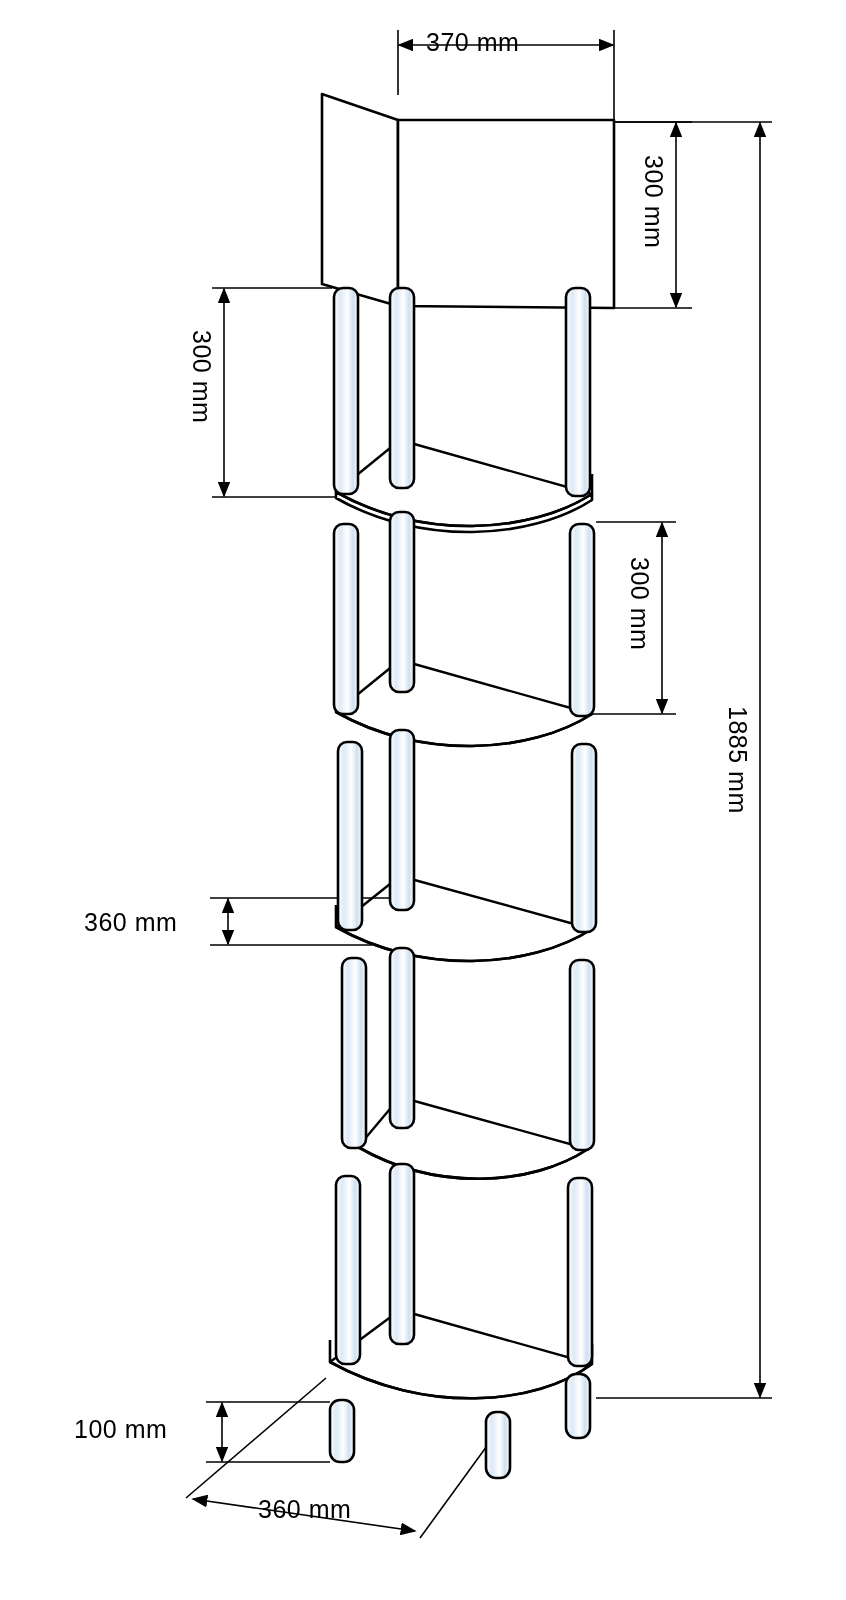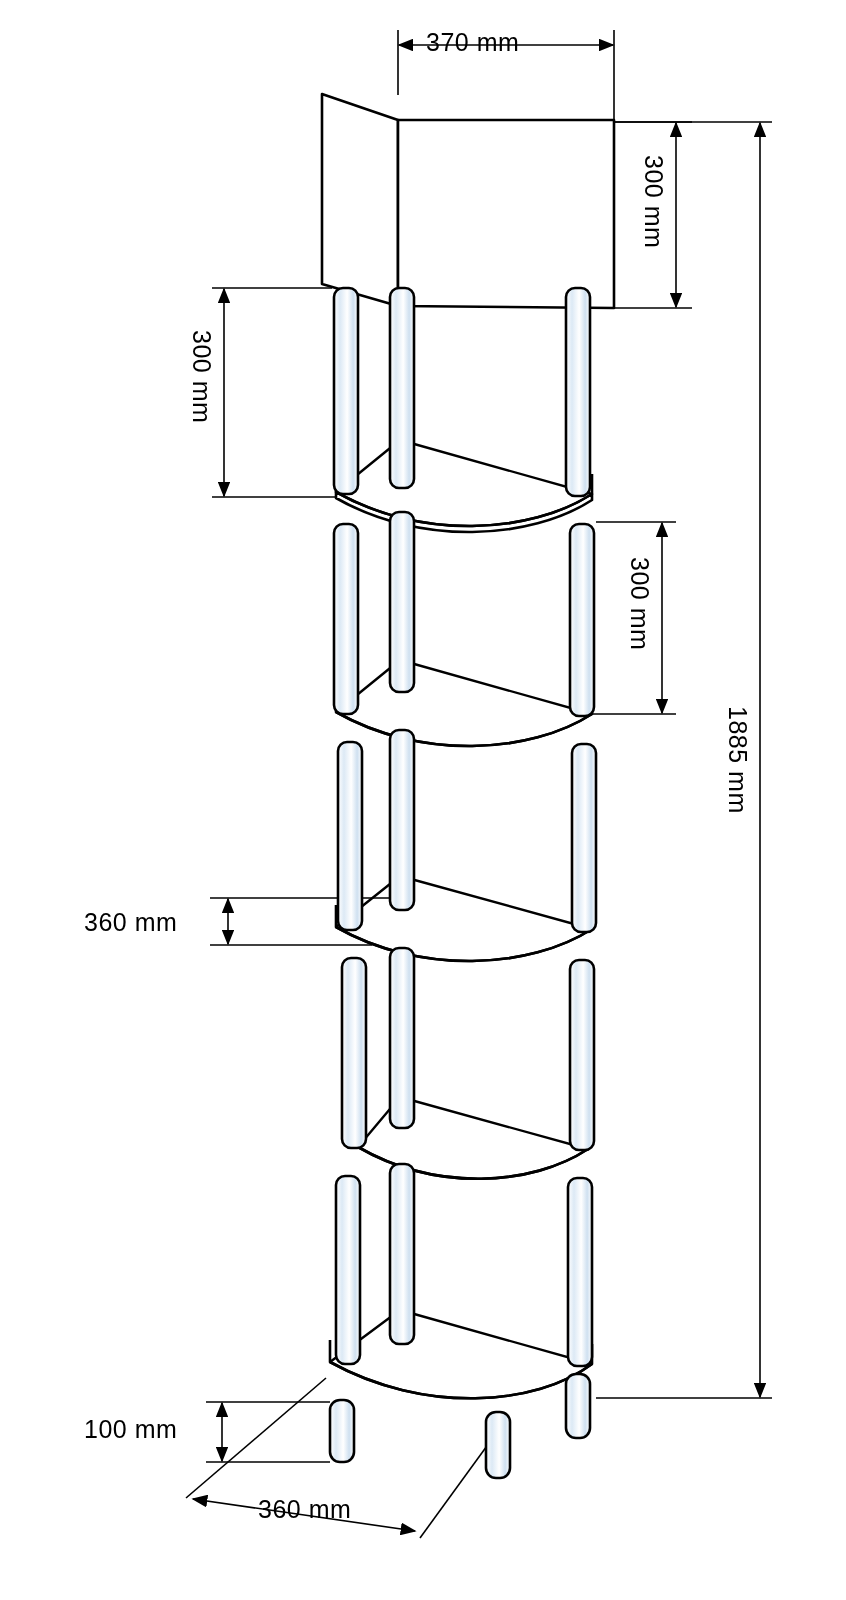--- a/index.html
+++ b/index.html
@@ -148,17 +148,17 @@
   <div class="dimlabel vert" style="left:668px; top:155px; transform: rotate(90deg);">300 mm</div>
 
   <div class="dimlabel vert" style="left:216px; top:330px; transform: rotate(90deg);">300 mm</div>
 
   <div class="dimlabel vert" style="left:654px; top:557px; transform: rotate(90deg);">300 mm</div>
 
   <div class="dimlabel" style="left:84px; top:908px;">360 mm</div>
 
   <div class="dimlabel vert" style="left:752px; top:706px; transform: rotate(90deg);">1885 mm</div>
 
-  <div class="dimlabel" style="left:84px; top:1415px;">100 mm</div>
+  <div class="dimlabel" style="left:74px; top:1415px;">100 mm</div>
 
   <div class="dimlabel" style="left:258px; top:1495px;">360 mm</div>
 
 </div>
 
 </body></html>

